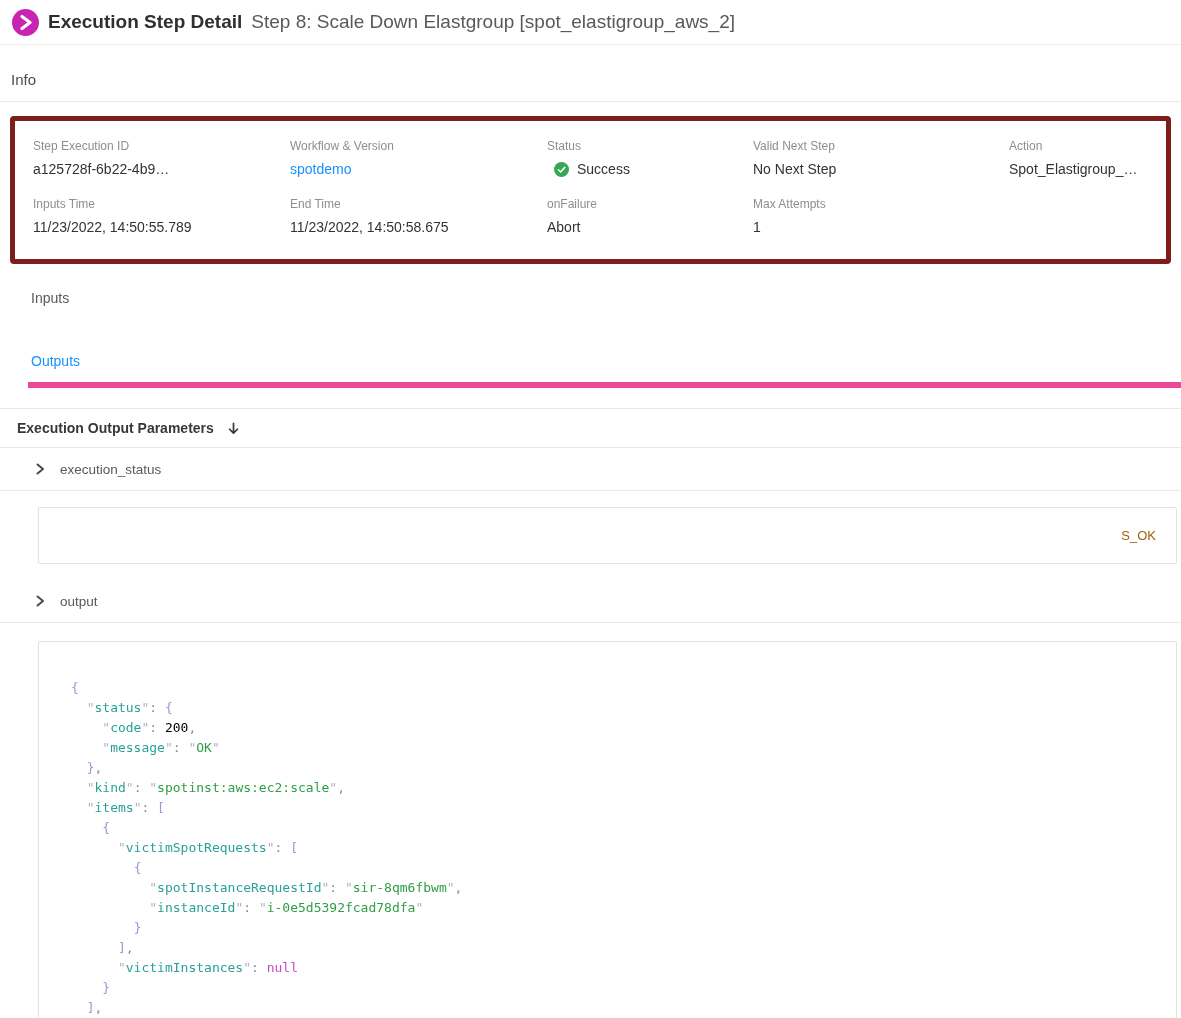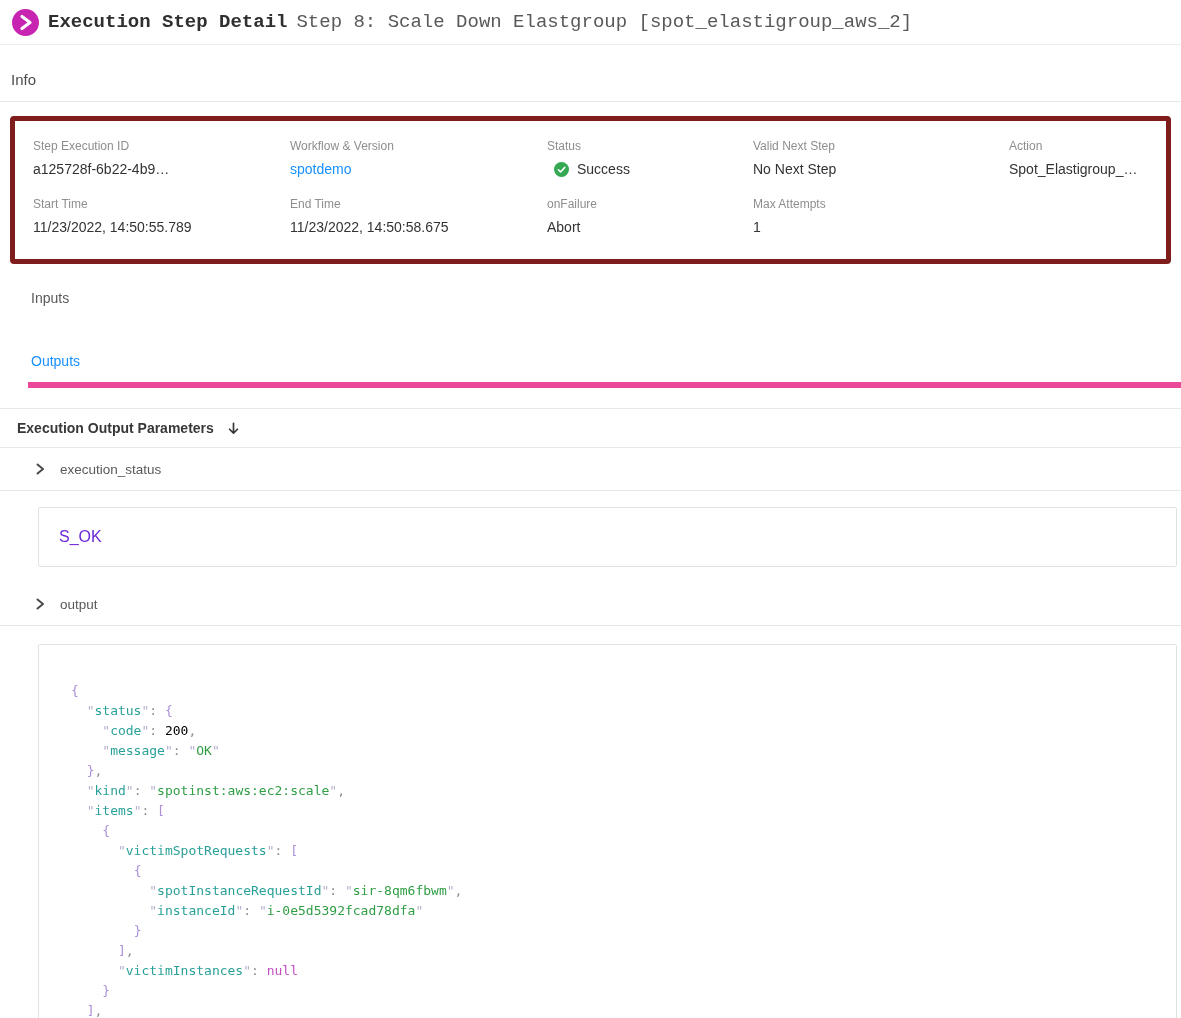--- a/index.html
+++ b/index.html
@@ -9,21 +9,20 @@
     color:#262626;
     width:1181px;
     min-height:1018px;
     overflow-x:hidden;
   }
   .topbar {
     display:flex; align-items:center;
     height:45px; padding:0 12px;
     border-bottom:1px solid #ececec;
     background:#fff;
-    font-family:Liberation Mono, monospace;
   }
   .logo { width:27px; height:27px; display:inline-flex; margin-right:9px; flex:none; }
   .logo svg { width:27px; height:27px; display:block; }
   .page-title { font-size:19px; font-weight:700; color:#2f2f2f; white-space:nowrap; }
   .subtitle  { font-size:19px; font-weight:400; color:#595959; margin-left:9px; white-space:nowrap; }
 
   .info-label { font-size:15px; color:#4d4d4d; margin:26px 0 13px 11px; }
   .rule { border-top:1px solid #e8e8e8; height:0; width:100%; }
   .mt20 { margin-top:20px; }
 
@@ -58,22 +57,23 @@
     height:42px; padding-left:34px; gap:14px;
     font-size:13.5px; color:#595959;
     cursor:pointer;
   }
   .chev { display:inline-flex; }
   .chev svg { width:12px; height:12px; display:block; }
 
   .value-box {
     margin:16px 4px 16px 38px;
     border:1px solid #e2e2e2; border-radius:2px;
-    padding:20px 20px; font-size:16px; color:#6d28d9;
-    background:#fff;
+    padding:20px 20px; font-size:13px; color:#a16207;
+    background:#fff;
+    text-align:right;
   }
   .code-box {
     margin:18px 4px 10px 38px;
     border:1px solid #e2e2e2; border-radius:2px;
     padding:36px 30px 32px 32px;
     background:#fff;
   }
   pre {
     font-family:"DejaVu Sans Mono",monospace;
     font-size:13px; line-height:20px; white-space:pre;
@@ -133,21 +133,21 @@
       <div class="flabel">Valid Next Step</div>
       <div class="fvalue">No Next Step</div>
     </div>
 
     <div class="cell">
       <div class="flabel">Action</div>
       <div class="fvalue">Spot_Elastigroup_…</div>
     </div>
 
     <div class="cell">
-      <div class="flabel">Start Time</div>
+      <div class="flabel">Inputs Time</div>
       <div class="fvalue">11/23/2022, 14:50:55.789</div>
     </div>
 
     <div class="cell">
       <div class="flabel">End Time</div>
       <div class="fvalue">11/23/2022, 14:50:58.675</div>
     </div>
 
     <div class="cell">
       <div class="flabel">onFailure</div>

